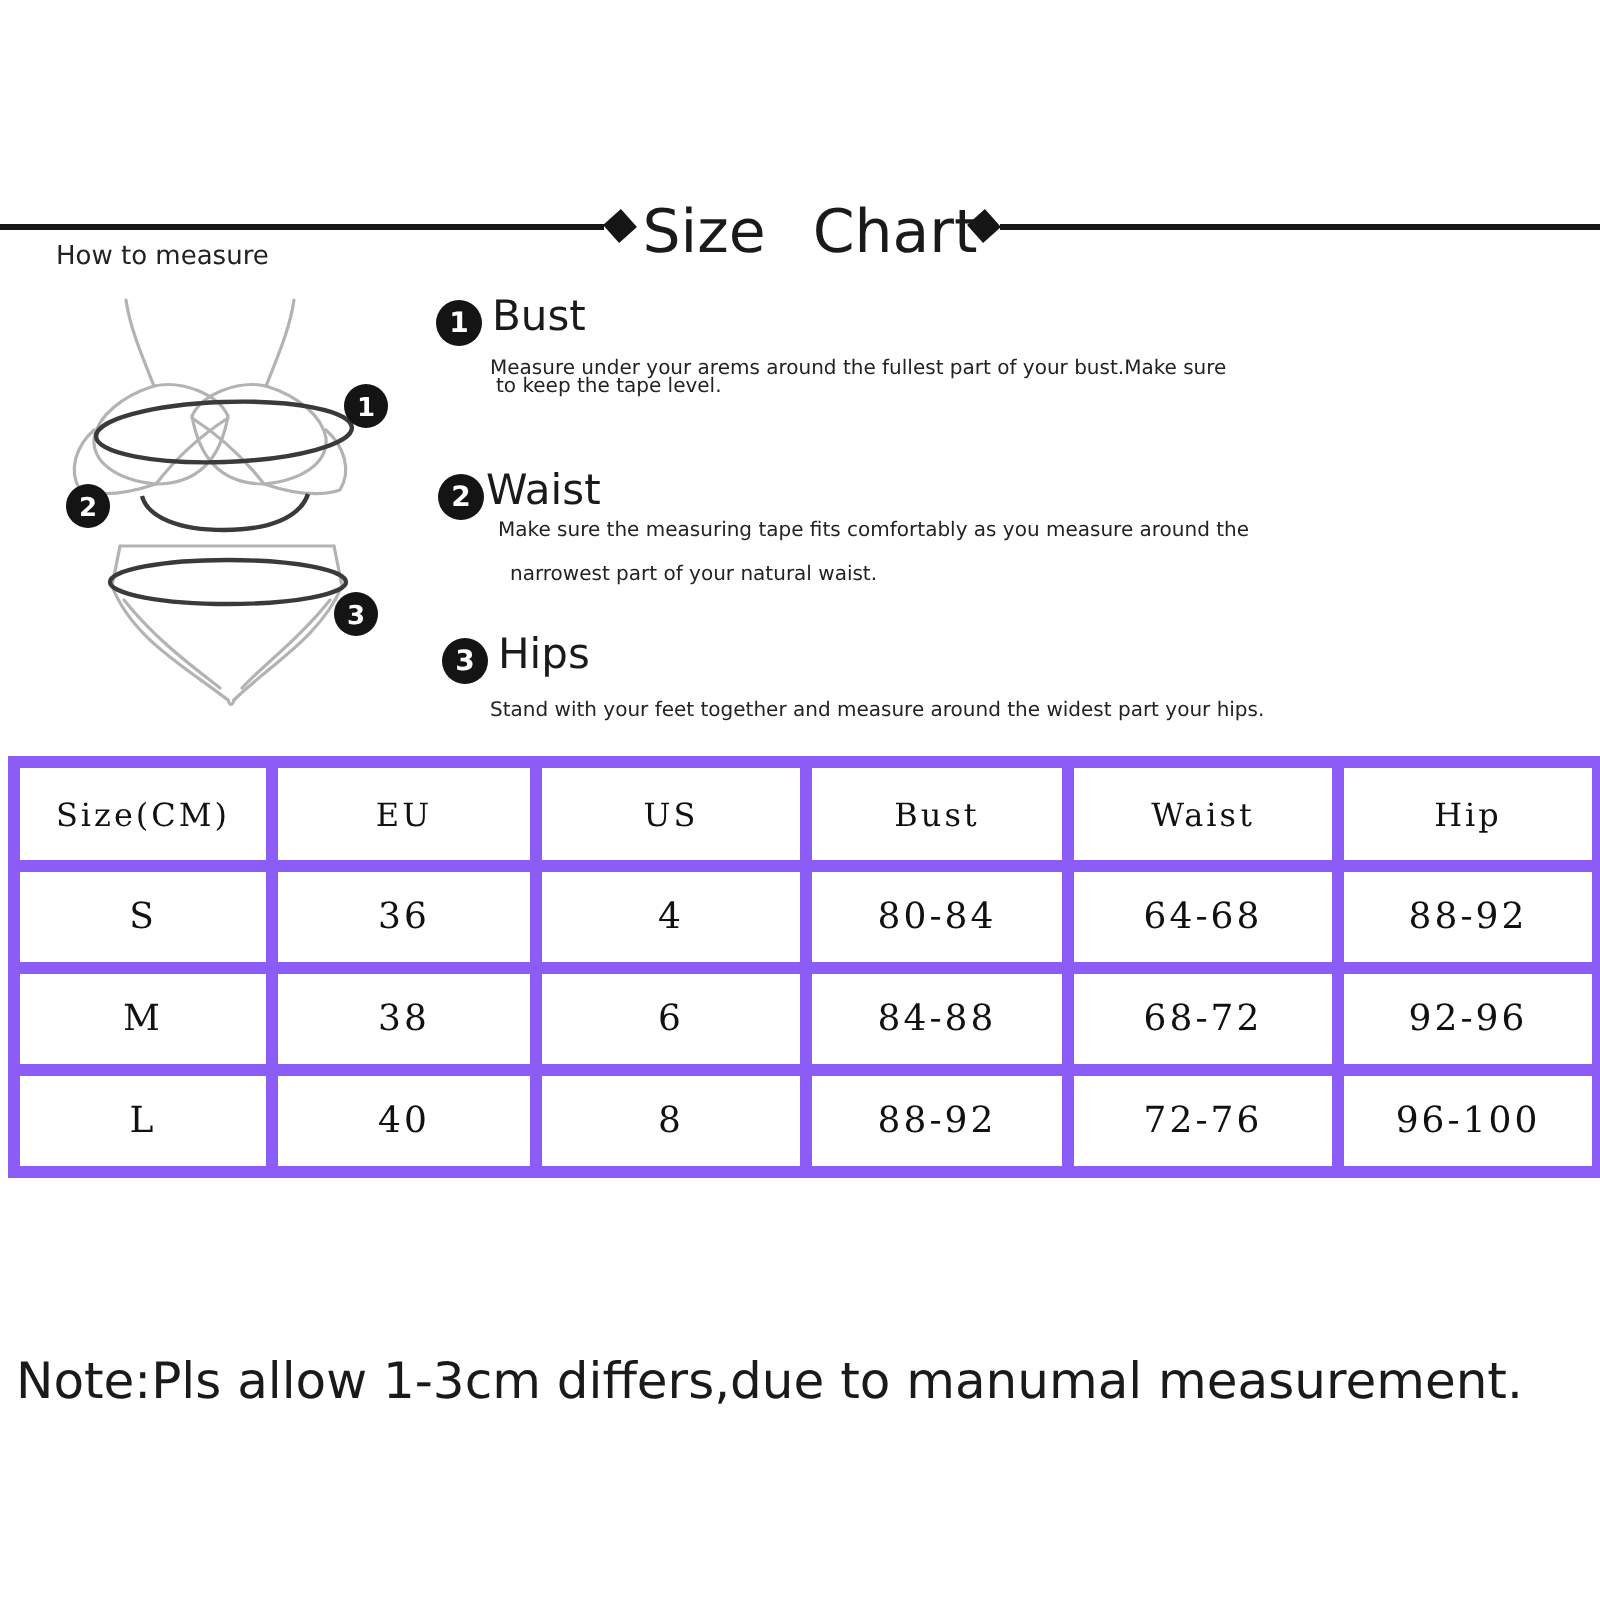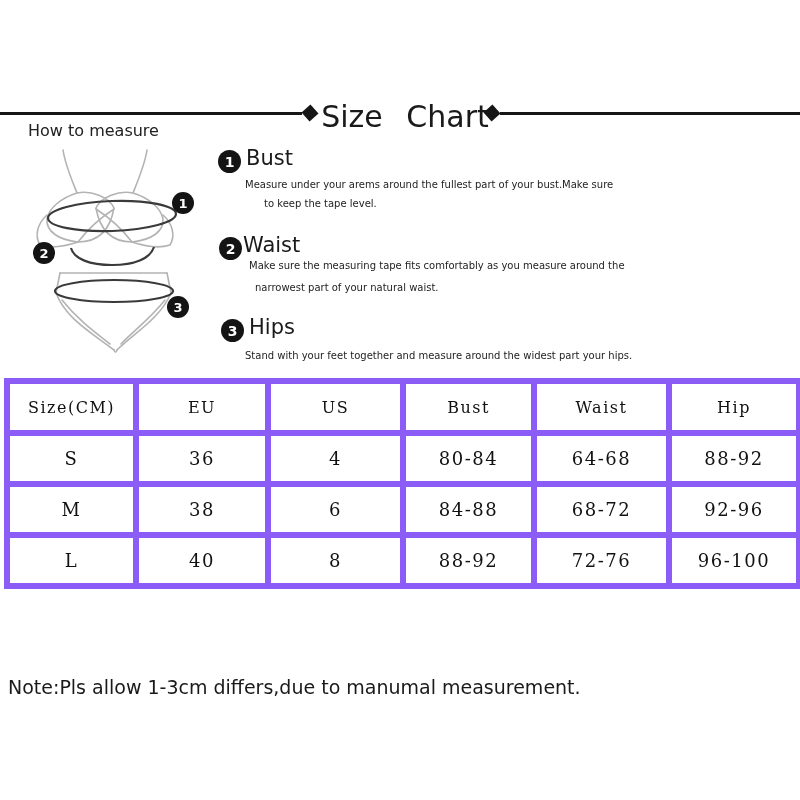--- a/index.html
+++ b/index.html
@@ -7,21 +7,21 @@
     width:800px; height:800px; background:#ffffff; position:relative;
     font-family:"DejaVu Sans", sans-serif; color:#1c1c1c; overflow:hidden;
   }
   
   .hdr-rule { position:absolute; height:3px; background:#161616; }
   .hdr-diamond { position:absolute; width:12px; height:12px; background:#161616; transform:rotate(48deg); }
   .page-title {
     position:absolute; left:320px; top:99px; width:170px; text-align:center;
     font-size:30px; word-spacing:14px; color:#1a1a1a;
   }
-  .howto { position:absolute; left:28px; top:121px; font-size:16px; color:#222; }
+  .howto { position:absolute; left:28px; top:121px; font-size:13px; color:#222; }
   
   .illus { position:absolute; left:30px; top:145px; }
   .mnum { font-family:"DejaVu Sans", sans-serif; font-size:13px; font-weight:bold; fill:#ffffff; }
   
   .sec-marker {
     position:absolute; width:23px; height:23px; border-radius:50%;
     background:#141414; color:#fff; font-size:14px; font-weight:bold;
     display:flex; align-items:center; justify-content:center; line-height:1;
   }
   .sec-head { position:absolute; font-size:21px; color:#1a1a1a; }
@@ -32,21 +32,21 @@
     border-collapse:collapse; table-layout:fixed;
     font-family:"DejaVu Serif", serif; color:#111;
   }
   .size-table th, .size-table td {
     border:6px solid #8b5cf6; text-align:center; vertical-align:middle;
     font-weight:normal; padding:0;
   }
   .size-table th { font-size:16px; letter-spacing:1.5px; height:46px; }
   .size-table td { font-size:18px; letter-spacing:1.5px; height:45px; }
   
-  .note { position:absolute; left:8px; top:676px; font-size:19px; color:#1a1a1a; white-space:nowrap; }
+  .note { position:absolute; left:8px; top:676px; font-size:25px; color:#1a1a1a; white-space:nowrap; }
 </style>
 </head>
 <body>
 
 <div class="hdr-rule" style="left:0; top:112px; width:302px;"></div>
 <div class="hdr-diamond" style="left:304px; top:107px;"></div>
 <div class="page-title">Size Chart</div>
 <div class="hdr-diamond" style="left:486px; top:107px;"></div>
 <div class="hdr-rule" style="left:500px; top:112px; width:300px;"></div>
 
@@ -89,21 +89,21 @@
     <circle cx="14" cy="108" r="11" fill="#141414"></circle>
     <text x="14" y="113" text-anchor="middle" class="mnum">2</text>
     <circle cx="148" cy="162" r="11" fill="#141414"></circle>
     <text x="148" y="167" text-anchor="middle" class="mnum">3</text>
   </g>
 </svg>
 
 <div class="sec-marker" style="left:218px; top:150px;">1</div>
 <div class="sec-head" style="left:246px; top:146px;">Bust</div>
 <div class="sec-line" style="left:245px; top:179px;">Measure under your arems around the fullest part of your bust.Make sure</div>
-<div class="sec-line" style="left:248px; top:198px;margin-left:16px;">to keep the tape level.</div>
+<div class="sec-line" style="left:248px; top:188px;">to keep the tape level.</div>
 
 <div class="sec-marker" style="left:219px; top:237px;">2</div>
 <div class="sec-head" style="left:243px; top:233px;">Waist</div>
 <div class="sec-line" style="left:249px; top:260px;">Make sure the measuring tape fits comfortably as you measure around the</div>
 <div class="sec-line" style="left:255px; top:282px;">narrowest part of your natural waist.</div>
 
 <div class="sec-marker" style="left:221px; top:319px;">3</div>
 <div class="sec-head" style="left:249px; top:315px;">Hips</div>
 <div class="sec-line" style="left:245px; top:350px;">Stand with your feet together and measure around the widest part your hips.</div>
 

